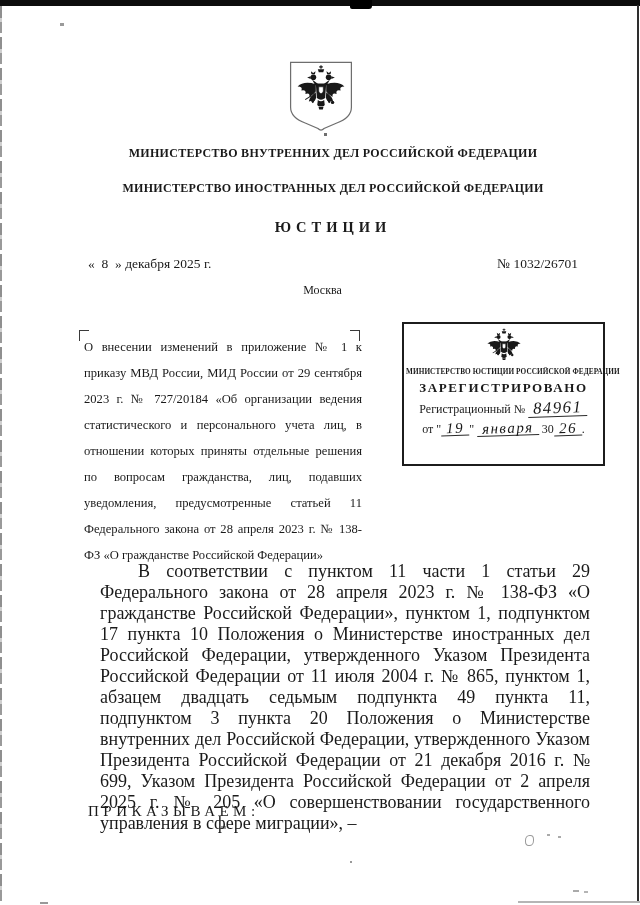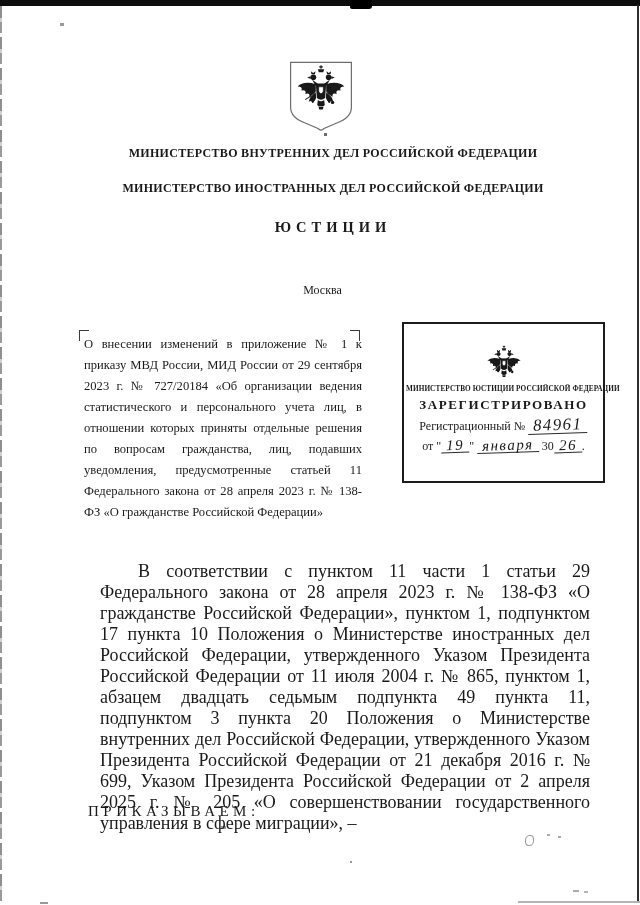--- a/index.html
+++ b/index.html
@@ -25,27 +25,27 @@
   
   .ministry { position:absolute; left:88px; width:490px; text-align:center; font-weight:bold; font-size:12px; letter-spacing:0.3px; white-space:nowrap; }
   .ministry.l1 { top:146px; }
   .ministry.l2 { top:181px;font-family:Liberation Serif, serif; }
   .doc-type { position:absolute; left:88px; top:219px; width:490px; text-align:center; font-weight:bold; font-size:14.5px; letter-spacing:5px; }
   .date-row { position:absolute; left:88px; top:256px; width:490px; display:flex; justify-content:space-between; font-size:13.5px; }
   .date-row .date { white-space:pre; }
   .city { position:absolute; left:60px; top:283px; width:525px; text-align:center; font-size:12px; }
 
   
-  .subject { position:absolute; left:84px; top:334px; width:278px; font-size:12.6px; line-height:21px; text-align:justify; }
+  .subject { position:absolute; left:84px; top:334px; width:278px; font-size:12.6px; line-height:26px; text-align:justify; }
   .corner { position:absolute; width:9px; height:10px; }
   .corner-tl { left:79px; top:330px; border-top:1.5px solid #3a3a3a; border-left:1.5px solid #3a3a3a; }
   .corner-tr { left:350px; top:330px; border-top:1.5px solid #3a3a3a; border-right:1.5px solid #3a3a3a; }
 
   
-  .stamp { position:absolute; left:402px; top:322px; width:199px; height:136px; border:2px solid #1c1c1c; text-align:center; padding-top:21px; box-sizing:content-box; }
+  .stamp { position:absolute; left:402px; top:322px; width:199px; height:136px; border:2px solid #1c1c1c; text-align:center; padding-top:4px; box-sizing:content-box; }
   .stamp-ministry { font-size:7.4px; font-weight:bold; white-space:nowrap; margin-top:2px; transform:scaleX(0.98); letter-spacing:0.1px; }
   .stamp-registered { font-size:13px; font-weight:bold; letter-spacing:1.6px; margin-top:4px; white-space:nowrap; }
   .stamp-line { font-size:12px; margin-top:4px; white-space:nowrap; }
   .hw { font-style:italic; font-size:1.4em; border-bottom:1.2px solid #2a2a2a; padding:0 5px 0 5px; display:inline-block; transform:rotate(-2deg); line-height:0.95; letter-spacing:1.5px; }
   .hw.small { font-size:1.25em; }
 
   
   .body-par { position:absolute; left:88px; top:561px; width:490px; font-size:18px; line-height:21px; text-align:justify; text-indent:38px;margin-left:12px; }
   .decree { position:absolute; left:88px; top:803px; width:490px; text-align:left; font-size:15px; letter-spacing:4.5px; }
 </style>
@@ -101,20 +101,24 @@
 
   <svg class="emblem" width="76" height="74" viewBox="0 0 100 97">
     <path d="M10 3 H90 V62 Q90 76 70 83 L54 90 Q50 94 46 90 L30 83 Q10 76 10 62 Z" fill="none" stroke="#6e6e6e" stroke-width="1.6"></path>
     <use href="#dheagle" x="12" y="5" width="76" height="70"></use>
   </svg>
 
   <div class="ministry l1">МИНИСТЕРСТВО ВНУТРЕННИХ ДЕЛ РОССИЙСКОЙ ФЕДЕРАЦИИ</div>
   <div class="ministry l2">МИНИСТЕРСТВО ИНОСТРАННЫХ ДЕЛ РОССИЙСКОЙ ФЕДЕРАЦИИ</div>
   <div class="doc-type">ЮСТИЦИИ</div>
 
+  <div class="date-row">
+    <span class="date">«  8  » декабря 2025 г.</span>
+    <span class="number">№ 1032/26701</span>
+  </div>
 
   <div class="city">Москва</div>
 
   <span class="corner corner-tl"></span>
   <span class="corner corner-tr"></span>
   <div class="subject">О внесении изменений в приложение № 1 к приказу МВД России, МИД России от 29 сентября 2023 г. № 727/20184 «Об организации ведения статистического и персонального учета лиц, в отношении которых приняты отдельные решения по вопросам гражданства, лиц, подавших уведомления, предусмотренные статьей 11 Федерального закона от 28 апреля 2023 г. № 138-ФЗ «О гражданстве Российской Федерации»</div>
 
   <div class="stamp">
     <svg class="stamp-eagle" width="42" height="37" viewBox="0 0 100 90">
       <use href="#dheagle" width="100" height="90"></use>

